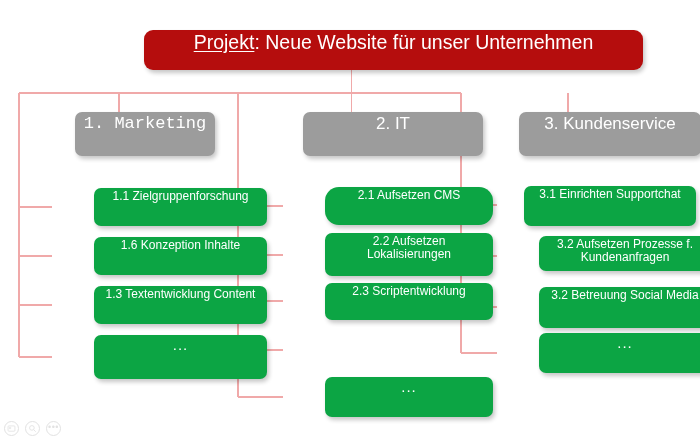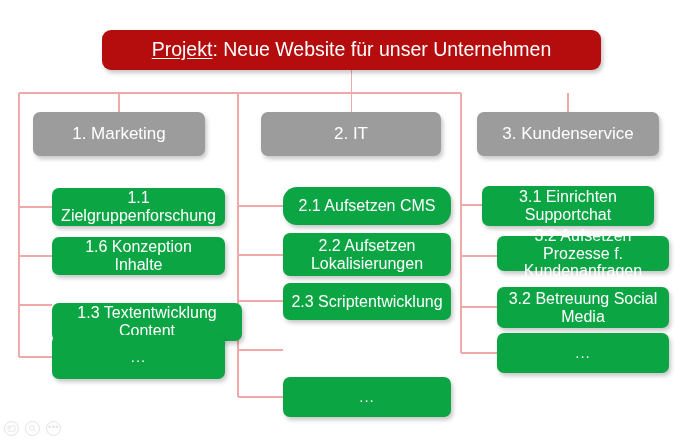--- a/index.html
+++ b/index.html
@@ -29,49 +29,49 @@
     left: 0; top: 0;
     width: 700px;
     height: 440px;
     pointer-events: none;
   }
 
   .node {
     position: absolute;
     box-sizing: border-box;
     display: flex;
-    align-items: center;
     justify-content: center;
     text-align: center;
     color: #ffffff;
     border-radius: 7px;
     line-height: 1.12;
     padding: 2px 8px;
     box-shadow: 2px 3px 4px rgba(0,0,0,0.22);
+    margin-left: 42px;
   }
 
   .node-root {
     background: #b50d0d;
     font-size: 19.5px;
     border-radius: 9px;
     padding: 2px 14px;
   }
   .node-root .underline {
     text-decoration: underline;
     text-underline-offset: 2px;
   }
 
   .node-branch {
     background: #9c9c9c;
     font-size: 17px;
   }
 
   .node-leaf {
     background: #0ca544;
-    font-size: 16px;
+    font-size: 12px;
   }
   .node-leaf.ellipsis {
     font-size: 15px;
     letter-spacing: 1px;
   }
 
   
   #mini-toolbar {
     position: absolute;
     left: 4px;
@@ -134,37 +134,37 @@
       <path d="M461 256 L497 256"></path>
       <path d="M461 307 L497 307"></path>
       <path d="M461 353 L497 353"></path>
     </g>
   </svg>
 
   <div class="node node-root" style="left:102px; top:30px; width:499px; height:40px;">
     <span><span class="underline">Projekt</span><span>: Neue Website für unser Unternehmen</span></span>
   </div>
 
-  <div class="node node-branch" style="left:33px; top:112px; width:172px; height:44px;">
+  <div class="node node-branch" style="left:33px; top:112px; width:140px; height:44px;font-family:Liberation Mono, monospace;">
     <span>1. Marketing</span>
   </div>
   <div class="node node-branch" style="left:261px; top:112px; width:180px; height:44px;">
     <span>2. IT</span>
   </div>
   <div class="node node-branch" style="left:477px; top:112px; width:182px; height:44px;">
     <span>3. Kundenservice</span>
   </div>
 
   <div class="node node-leaf" style="left:52px; top:188px; width:173px; height:38px;">
     <span>1.1 Zielgruppenforschung</span>
   </div>
   <div class="node node-leaf" style="left:52px; top:237px; width:173px; height:38px;">
     <span>1.6 Konzeption Inhalte</span>
   </div>
-  <div class="node node-leaf" style="left:52px; top:303px; width:190px; height:38px;">
+  <div class="node node-leaf" style="left:52px; top:286px; width:173px; height:38px;">
     <span>1.3 Textentwicklung Content</span>
   </div>
   <div class="node node-leaf ellipsis" style="left:52px; top:335px; width:173px; height:44px;">
     <span>...</span>
   </div>
 
   <div class="node node-leaf" style="left:283px; top:187px; width:168px; height:38px;border-radius:14px;">
     <span>2.1 Aufsetzen CMS</span>
   </div>
   <div class="node node-leaf" style="left:283px; top:233px; width:168px; height:43px;">

